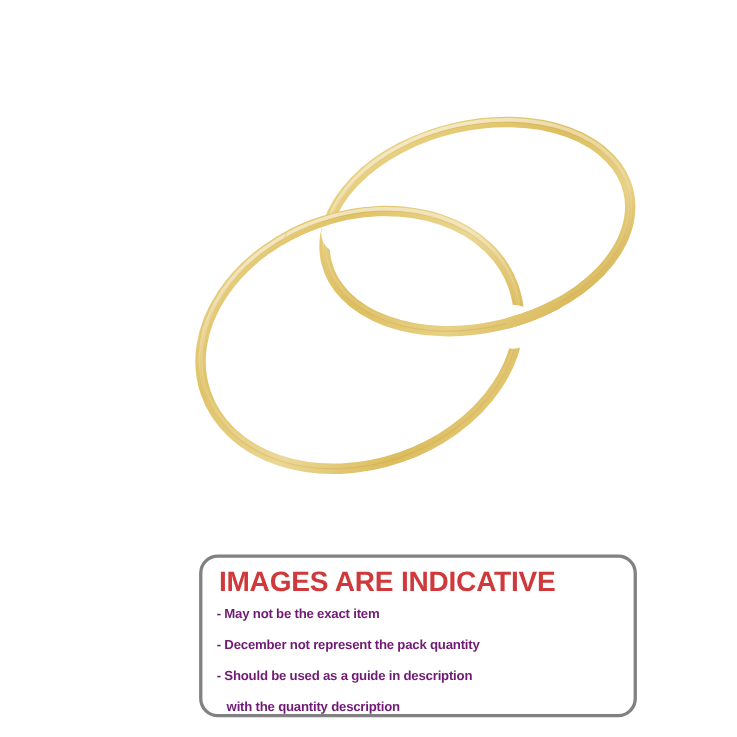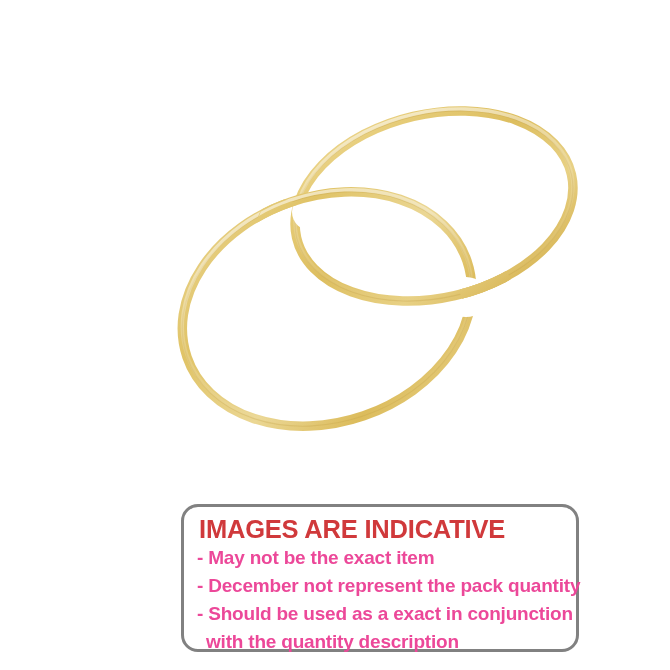--- a/index.html
+++ b/index.html
@@ -59,23 +59,23 @@
   #disclaimer-title {
     color: #d0393b;
     font-weight: bold;
     font-size: 25.5px;
     line-height: 30px;
     letter-spacing: -0.2px;
     padding-left: 15px;
     white-space: nowrap;
   }
   .disclaimer-line {
-    color: #ec4899;
+    color: #701a75;
     font-weight: bold;
-    font-size: 19px;
+    font-size: 12px;
     line-height: 28px;
     letter-spacing: -0.2px;
     padding-left: 13px;
     white-space: nowrap;
   }
   .disclaimer-line.continuation {
     padding-left: 22px;
   }
 </style>
 </head>
@@ -165,17 +165,17 @@
       </g>
     </svg>
   </div>
 
   <div id="speck"></div>
 
   <div id="disclaimer-box">
     <div id="disclaimer-title">IMAGES ARE INDICATIVE</div>
     <div class="disclaimer-line">- May not be the exact item</div>
     <div class="disclaimer-line">- December not represent the pack quantity</div>
-    <div class="disclaimer-line">- Should be used as a exact in conjunction</div>
+    <div class="disclaimer-line">- Should be used as a guide in description</div>
     <div class="disclaimer-line continuation">with the quantity description</div>
   </div>
 
 </div>
 
 </body></html>

